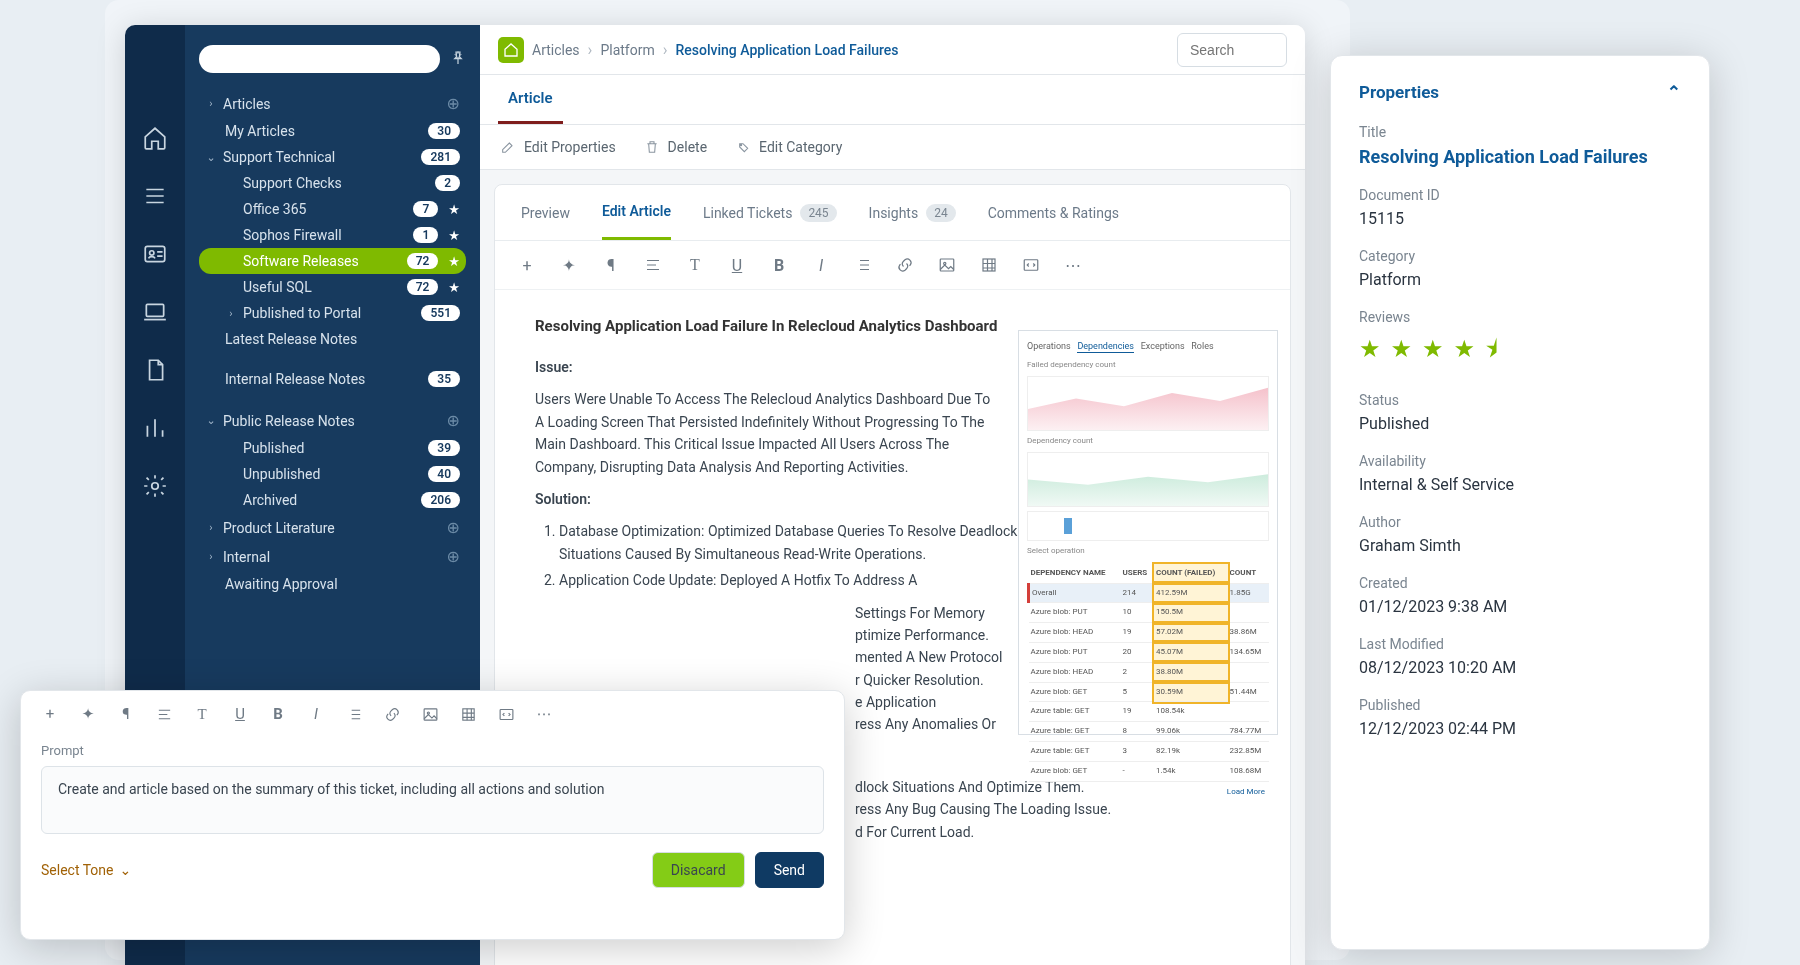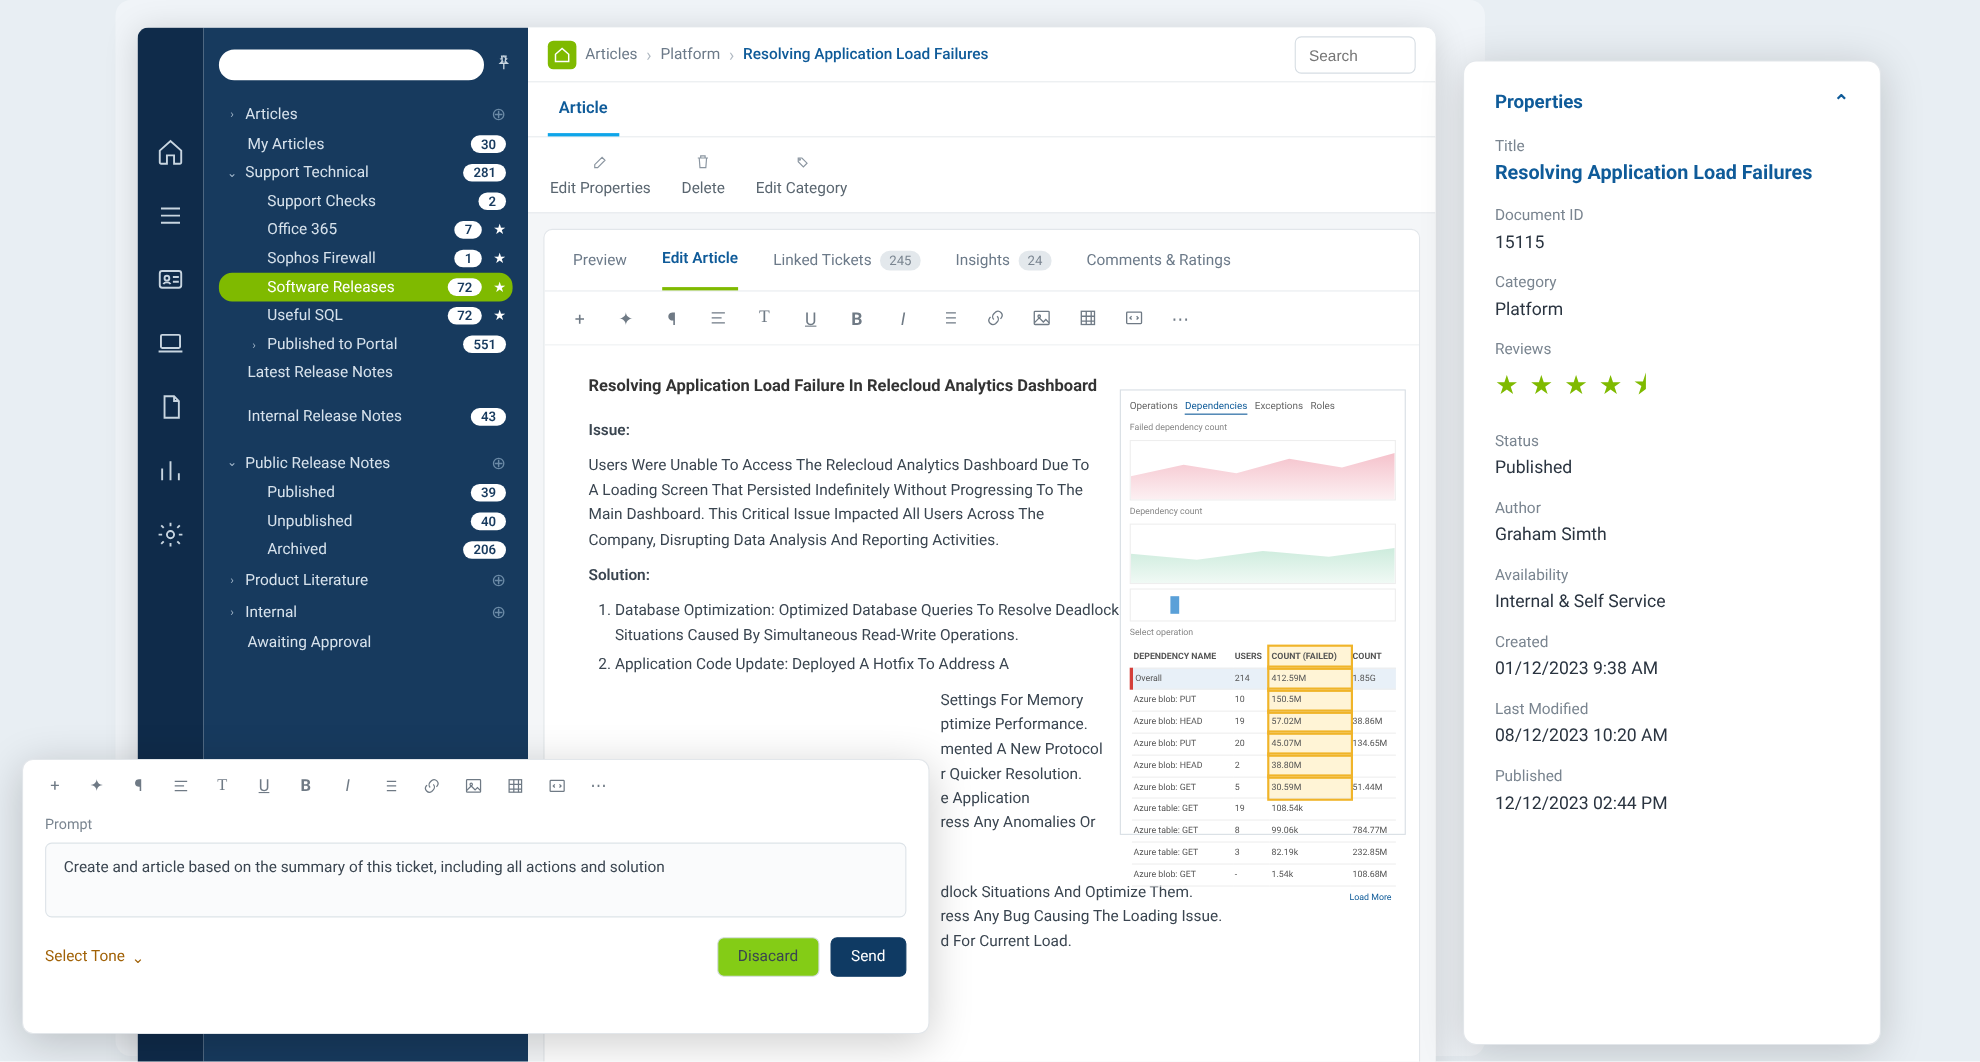--- a/index.html
+++ b/index.html
@@ -97,27 +97,27 @@
 .search-field {
   margin-left: auto;
   width: 110px; height: 34px;
   border: 1px solid #d6dde3; border-radius: 6px;
   padding: 0 12px; font-size: 14px;
 }
 .tabrow1 { background: #fff; border-bottom: 1px solid #e2e6ea; padding: 0 18px; }
 .tabrow1 .tab {
   display: inline-block; padding: 14px 10px;
   color: #0f5b99; font-weight: 600; font-size: 15px;
-  border-bottom: 3px solid #0ea5e9;
+  border-bottom: 3px solid #7f1d1d;
 }
 .actionbar {
   display: flex; gap: 28px; padding: 14px 20px; background: #fff;
   border-bottom: 1px solid #e2e6ea; color: #5a6670; font-size: 14px;
 }
-.actionbar .action { display: flex; align-items: center; gap: 8px; cursor: pointer; flex-direction: column; }
+.actionbar .action { display: flex; align-items: center; gap: 8px; cursor: pointer; }
 .actionbar svg { stroke: #8a95a0; fill: none; stroke-width: 1.6; width: 16px; height: 16px; }
 .editor-card {
   margin: 14px; background: #fff; border: 1px solid #e2e6ea; border-radius: 8px;
   flex: 1; display: flex; flex-direction: column; overflow: hidden;
 }
 .tabs2 {
   display: flex; gap: 32px; padding: 0 26px; border-bottom: 1px solid #e8ecef;
   font-size: 14px; color: #6c7a89;
 }
 .tabs2 .t { padding: 18px 0; cursor: pointer; display: flex; gap: 8px; align-items: center; }
@@ -315,21 +315,21 @@
         <span class="chev">›</span>
         <span class="label">Published to Portal</span>
         <span class="badge">551</span>
       </div>
     <div class="tree-item indent1">
         <span class="label">Latest Release Notes</span>
       </div>
     <div class="tree-gap"></div>
     <div class="tree-item indent1">
         <span class="label">Internal Release Notes</span>
-        <span class="badge">43</span>
+        <span class="badge">35</span>
       </div>
     <div class="tree-gap"></div>
     <div class="tree-item">
         <span class="chev">⌄</span>
         <span class="label">Public Release Notes</span>
         <span class="plus">⊕</span>
       </div>
     <div class="tree-item indent2">
         <span class="label">Published</span>
         <span class="badge">39</span>
@@ -605,26 +605,26 @@
     </div>
   <div class="prop">
       <div class="lbl">Reviews</div>
       <div class="stars">★ ★ ★ ★ ⯨</div>
     </div>
   <div class="prop">
       <div class="lbl">Status</div>
       <div class="val">Published</div>
     </div>
   <div class="prop">
+      <div class="lbl">Availability</div>
+      <div class="val">Internal &amp; Self Service</div>
+    </div>
+  <div class="prop">
       <div class="lbl">Author</div>
       <div class="val">Graham Simth</div>
-    </div>
-  <div class="prop">
-      <div class="lbl">Availability</div>
-      <div class="val">Internal &amp; Self Service</div>
     </div>
   <div class="prop">
       <div class="lbl">Created</div>
       <div class="val">01/12/2023 9:38 AM</div>
     </div>
   <div class="prop">
       <div class="lbl">Last Modified</div>
       <div class="val">08/12/2023 10:20 AM</div>
     </div>
   <div class="prop">

